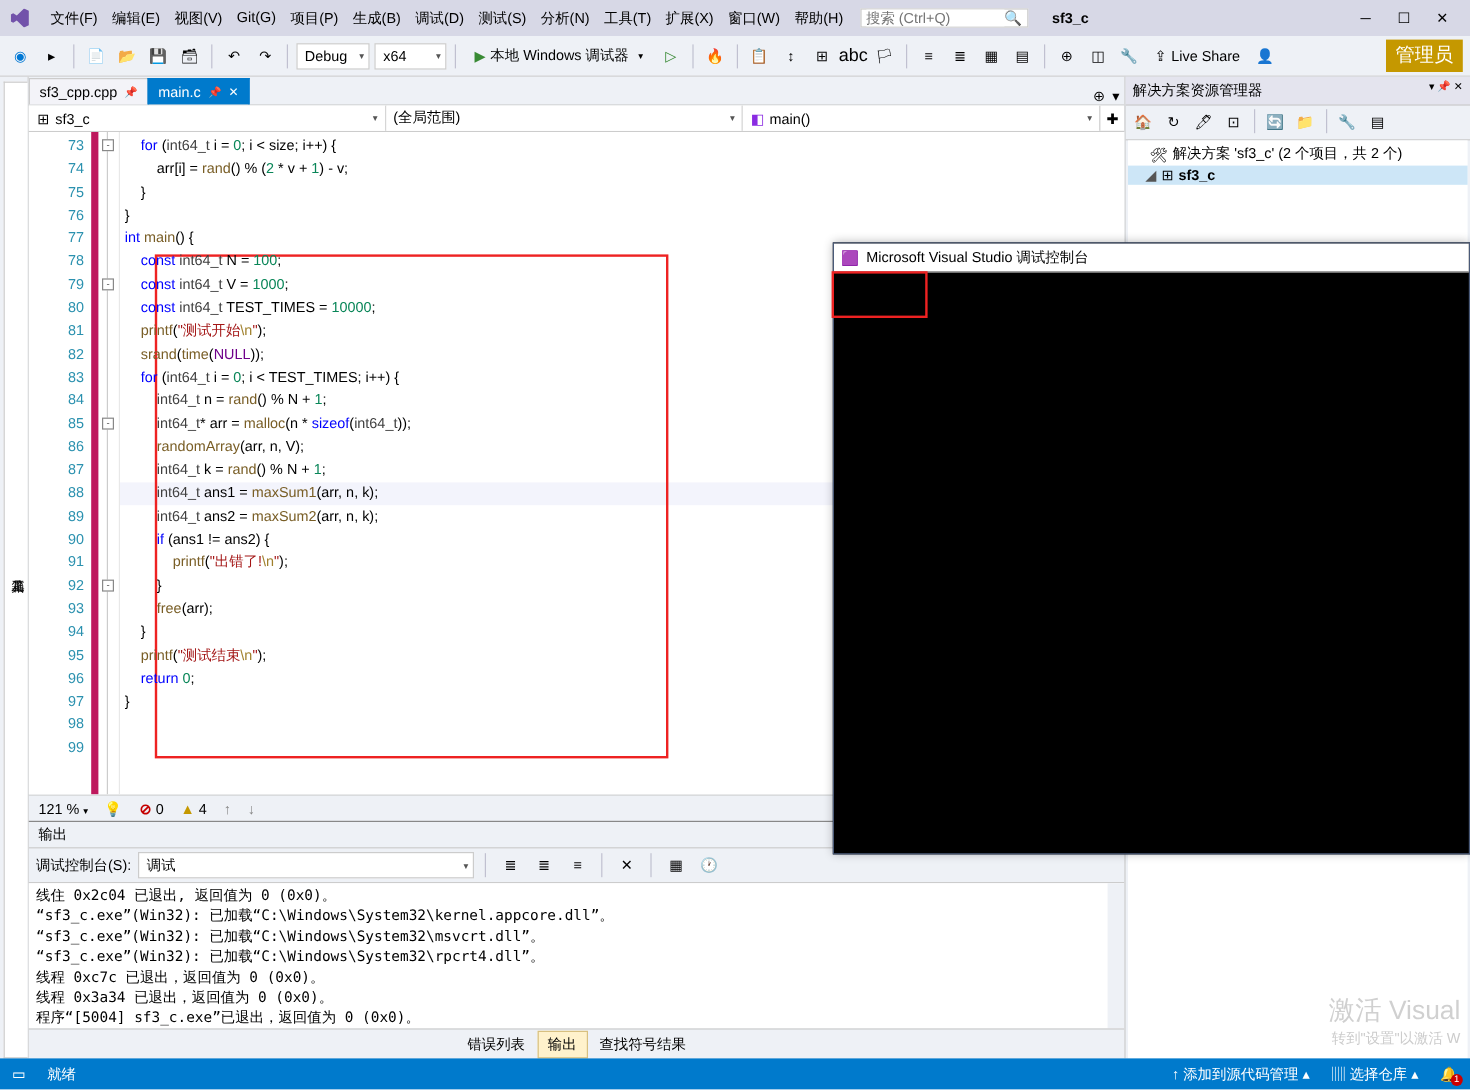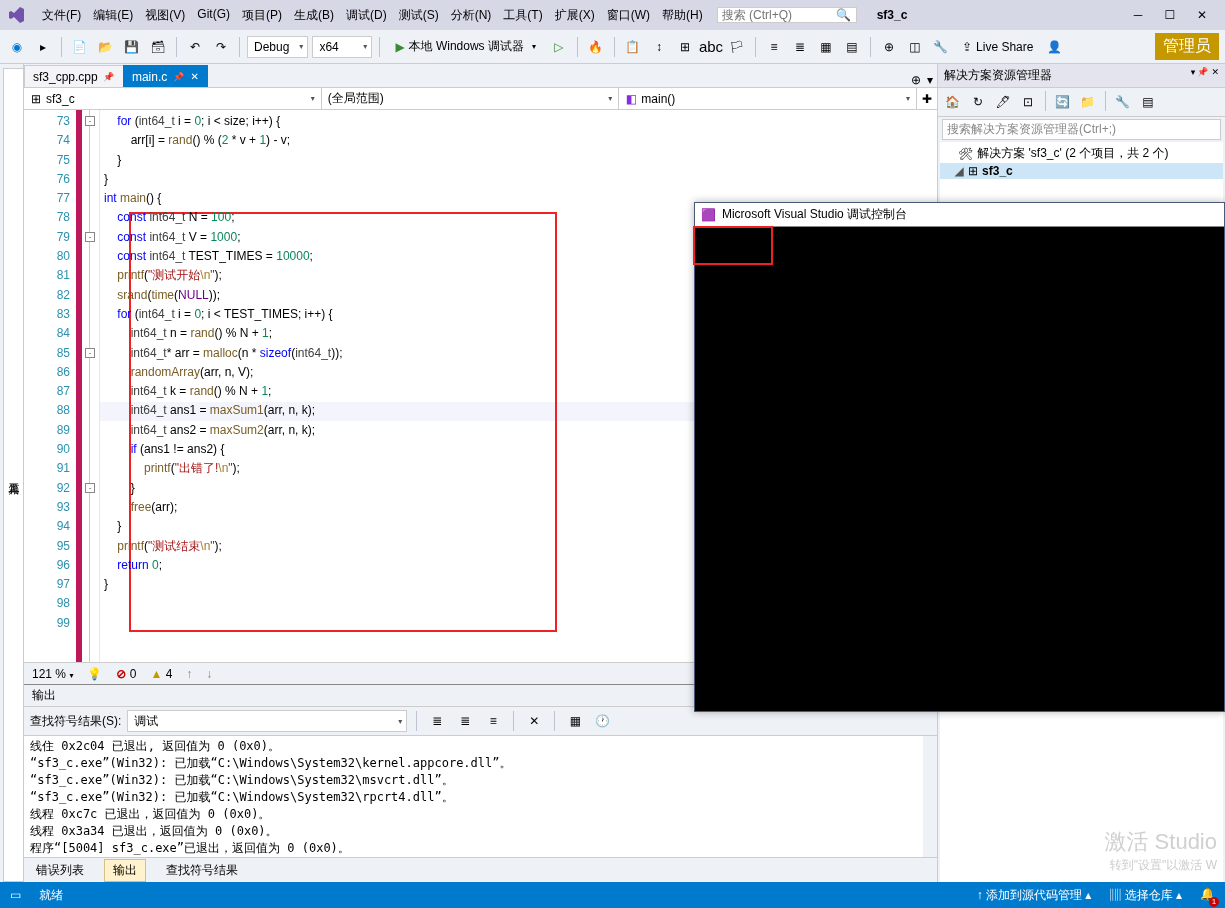--- a/index.html
+++ b/index.html
@@ -53,35 +53,35 @@
 .esc { color: #a0802c; }
 .mac { color:#6f008a;}
 .code span { position: relative; z-index: 1;}
 .editor-status { height: 22px; border-top:1px solid #ccc; display:flex; align-items:center; padding:0 8px; gap:14px; background:#eef1f6;}
 .err-ic{color:#c50000;font-weight:bold;} .warn-ic{color:#c59800;}
 
 .output-panel { height: 198px; border-top: 1px solid #888; background: #eef1f6; display:flex; flex-direction:column;}
 .output-title { padding: 2px 8px; font-size: 11px; display:flex; justify-content:space-between; border-bottom:1px solid #ccc;}
 .output-bar { display:flex; align-items:center; padding:3px 6px; gap:6px; border-bottom:1px solid #ccc;}
 .output-text { flex:1; background:#fff; font-family: "SimSun", Consolas, monospace; font-size:12px; padding:2px 6px; white-space:pre; overflow:hidden; border-right:14px solid #eef1f6;}
-.output-tabs { height:22px; display:flex; align-items:center; border-top:1px solid #ccc; padding:12px 4px; gap:12px;}
+.output-tabs { height:22px; display:flex; align-items:center; border-top:1px solid #ccc; padding:12px 4px; gap:2px;justify-content:center;}
 .output-tabs .t { padding:2px 8px;}
 .output-tabs .t.active{ background:#fff2cc; border:1px solid #d8c080;}
 
 .right-panel { width: 288px; background: #eef1f6; border-left:1px solid #ccc; display:flex; flex-direction:column;}
 .rp-title { padding:3px 6px; font-size:11px; display:flex; align-items:flex-start; gap:4px; background:#e4e4ee; border-bottom:1px solid #ccc;}
 .rp-toolbar { padding:3px 4px; display:flex; gap:3px; border-bottom:1px solid #ccc;}
 .rp-search { margin:2px 4px; border:1px solid #ccc; background:#fff; padding:1px 4px; color:#888;}
 .rp-tree { flex:1; background:#fff; margin:0 2px; font-size:12px; padding:2px 0;}
 .tree-row{ padding:1px 4px; display:flex; align-items:center; gap:4px;}
 .tree-row .exp{ width:10px; text-align:center; color:#555;}
 .tree-row.sel{ background:#cde6f7;}
 
 .statusbar { position:absolute; left:0; right:0; bottom:0; height:26px; background:#007acc; color:#fff; display:flex; align-items:center; padding:0 10px; gap:18px;}
-.statusbar .right{ margin-left:auto; display:flex; gap:18px; }
+.statusbar .right{ margin-left:auto; display:flex; gap:18px; align-items:center;}
 .bell-badge{ position:relative;}
 .bell-badge::after{content:"1"; position:absolute; right:-4px; bottom:-3px; background:#c00; color:#fff; border-radius:50%; width:10px; height:10px; font-size:8px; line-height:10px; text-align:center;}
 
 .watermark { position:absolute; right:8px; bottom:34px; color:#ccc; text-align:right; pointer-events:none;}
 .watermark .big{ font-size:22px; color:#d0d0d0;}
 
 .console-window { position: absolute; left: 694px; top: 202px; width: 531px; height: 510px; background: #000; border: 1px solid #4a5a78; box-shadow: 0 0 8px rgba(0,0,0,0.3);}
 .cw-title { height: 24px; background: #fff; color:#000; display:flex; align-items:center; gap:6px; padding:0 6px; font-size:12px; border-bottom:1px solid #888;}
 .cw-body { color:#ccc; font-family: "SimSun", Consolas, monospace; font-size:14px; padding:2px 4px; line-height:17px; white-space:pre-wrap;}
 .red-box2 { position:absolute; left:-2px; top:23px; width:80px; height:39px; border:2px solid #e22; pointer-events:none;}
@@ -258,21 +258,21 @@
       <span style="color:#888;">↑</span>
       <span style="color:#888;">↓</span>
     </div>
 
     <div class="output-panel">
       <div class="output-title">
           <span>输出</span>
         <span><span style="margin-right:6px;">▾</span><span>✕</span></span>
       </div>
       <div class="output-bar">
-        <span>查找符号结果(S):</span>
+        <span>调试控制台(S):</span>
         <div class="combo" style="width:280px;">
             <span>调试</span>
           </div>
         <div class="tb-sep"></div>
         <div class="tb-btn">≣</div>
         <div class="tb-btn">≣</div>
         <div class="tb-btn">≡</div>
         <div class="tb-sep"></div>
         <div class="tb-btn">✕</div>
         <div class="tb-sep"></div>
@@ -304,21 +304,20 @@
       <div class="tb-btn">↻</div>
       <div class="tb-btn">🖊</div>
       <div class="tb-btn">⊡</div>
       <div class="tb-sep"></div>
       <div class="tb-btn">🔄</div>
       <div class="tb-btn">📁</div>
       <div class="tb-sep"></div>
       <div class="tb-btn">🔧</div>
       <div class="tb-btn">▤</div>
     </div>
-    <div class="rp-search"><span>搜索解决方案资源管理器(Ctrl+;)</span></div>
     <div class="rp-tree">
       <div class="tree-row">
           <span class="exp"></span>
           <span>🛠</span>
           <span>解决方案 'sf3_c' (2 个项目，共 2 个)</span>
         </div>
       <div class="tree-row sel" style="padding-left:14px;">
           <span class="exp">◢</span>
           <span>⊞</span>
           <b>sf3_c</b>
@@ -331,21 +330,21 @@
 
 <div class="console-window">
   <div class="cw-title">
       <span>🟪</span>
       <span>Microsoft Visual Studio 调试控制台</span>
     </div>
   <div class="red-box2"></div>
 </div>
 
 <div class="watermark">
-  <div class="big">激活 Studio</div>
+  <div class="big">激活 Visual</div>
   <div>转到"设置"以激活 W</div>
 </div>
 
 <div class="statusbar">
   <span>▭</span>
   <span>就绪</span>
   <div class="right">
     <span>↑ <span>添加到源代码管理</span> ▴</span>
     <span>▥ <span>选择仓库</span> ▴</span>
     <span class="bell-badge">🔔</span>

